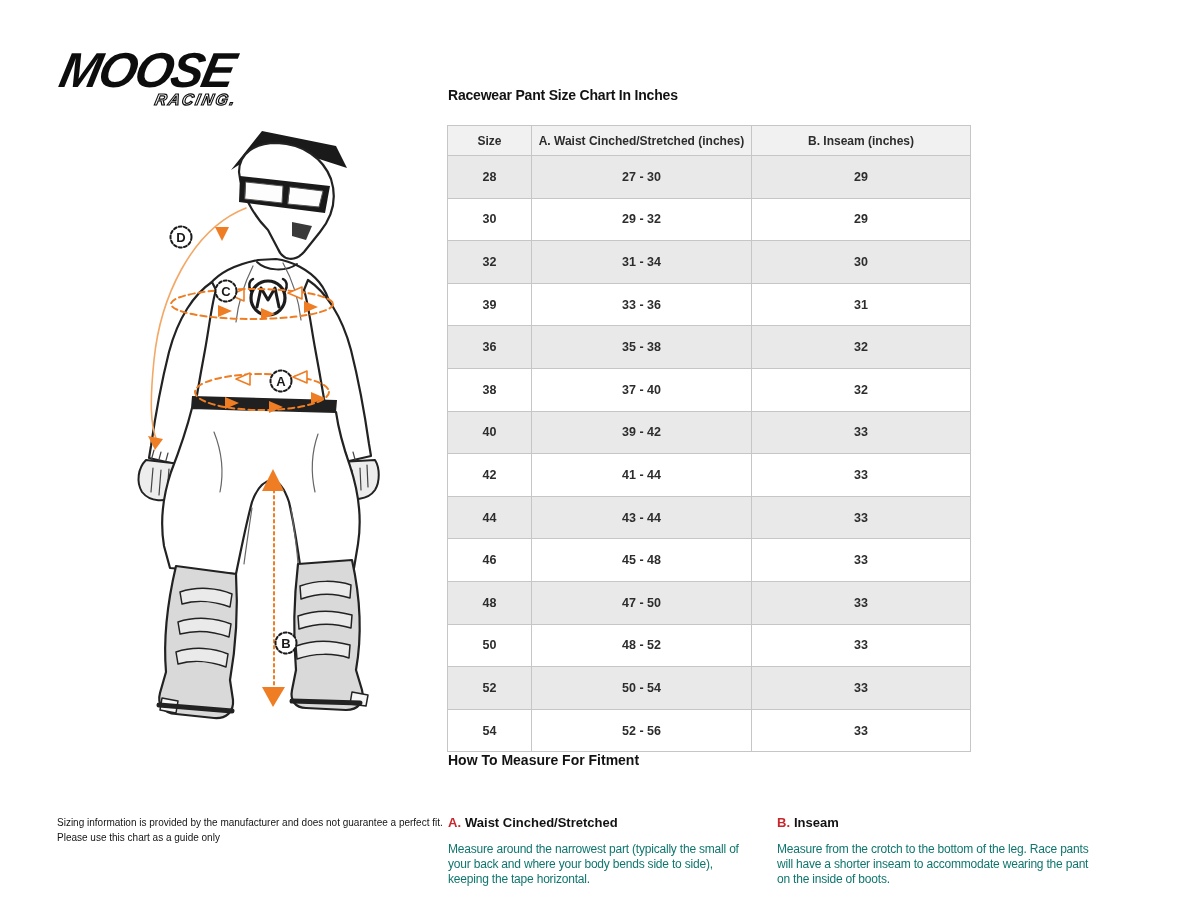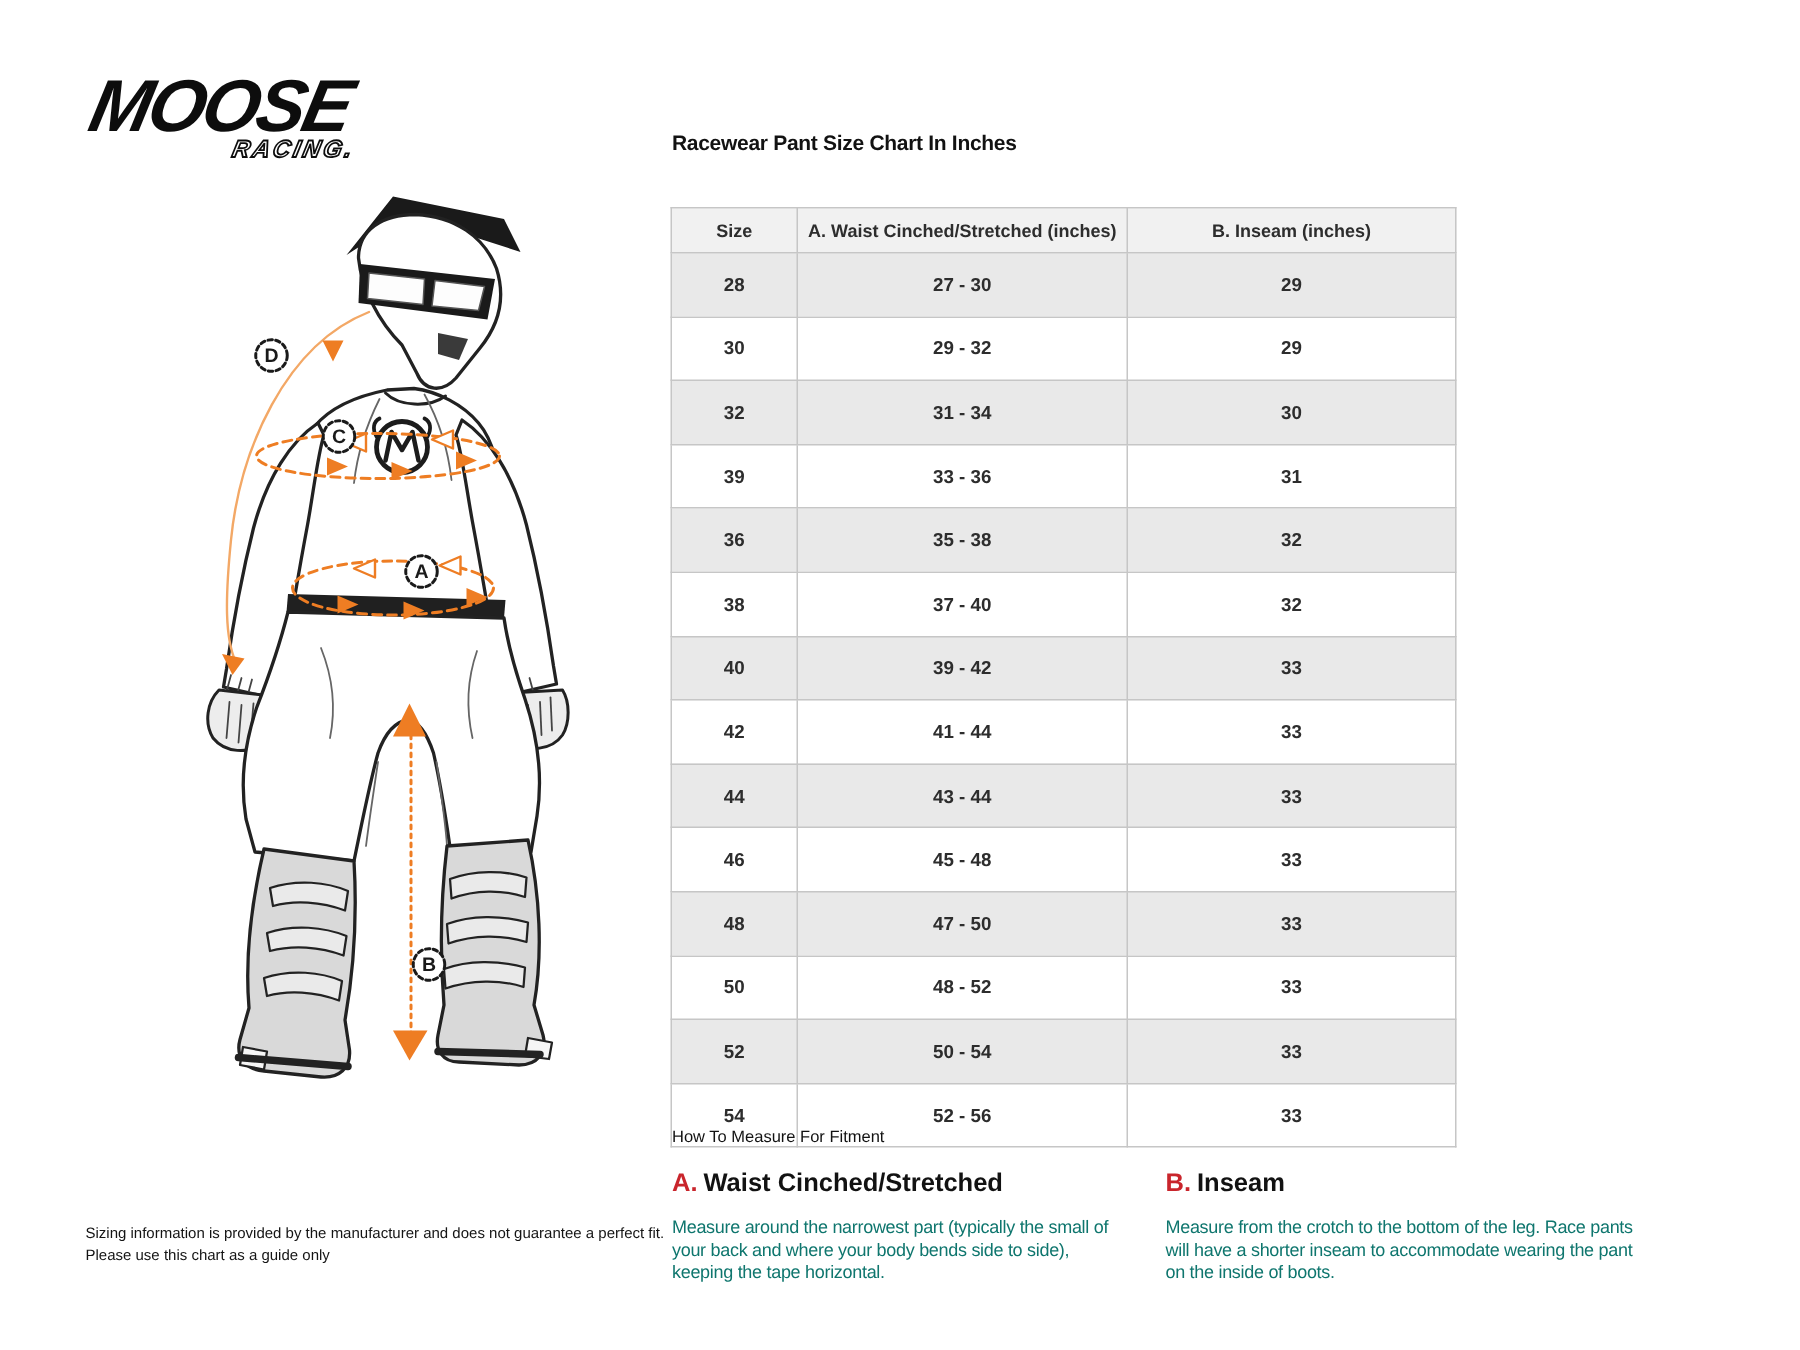--- a/index.html
+++ b/index.html
@@ -7,43 +7,43 @@
     position:relative; width:1200px; height:900px; background:#ffffff;
     font-family:"Liberation Sans", sans-serif; color:#131313; overflow:hidden;
   }
   
   .chart-title {
     position:absolute; left:448px; top:87px;
     font-size:14px; font-weight:bold; letter-spacing:-0.2px; color:#121212;
   }
   
   table.size-table {
-    position:absolute; left:447px; top:138px; width:523px;
+    position:absolute; left:447px; top:125px; width:523px;
     border-collapse:collapse; table-layout:fixed;
     border:1px solid #9f9f9f;
   }
   table.size-table th {
     height:29px; background:#f1f1f1; font-size:12px; font-weight:bold;
     color:#2d2d2d; border:1px solid #c6c6c6; text-align:center; padding:0;
   }
   table.size-table td {
     height:41.6px; font-size:12.5px; font-weight:bold; color:#2d2d2d;
     border:1px solid #c6c6c6; text-align:center; padding:0;
   }
   table.size-table tbody tr:nth-child(odd) { background:#e9e9e9; }
   table.size-table tbody tr:nth-child(even) { background:#ffffff; }
   
   .howto-title {
     position:absolute; left:448px; top:752px;
-    font-size:11px; font-weight:normal; color:#121212;
+    font-size:14px; font-weight:bold; color:#121212;
   }
   .howto-col { position:absolute; top:779px; }
   .howto-col.a { left:448px; width:300px; }
   .howto-col.b { left:777px; width:312px; }
-  .howto-sub { font-size:17px; font-weight:bold; color:#121212; }
+  .howto-sub { font-size:13px; font-weight:bold; color:#121212;margin-top:36px; }
   .howto-sub .letter { color:#C9252C; margin-right:4px; }
   .howto-body {
     margin-top:12px; font-size:12px; line-height:14.8px;
     letter-spacing:-0.2px; color:#0f766e;
   }
   
   .disclaimer {
     position:absolute; left:57px; top:815px; width:400px;
     font-size:10px; line-height:15px; color:#141414;
   }

